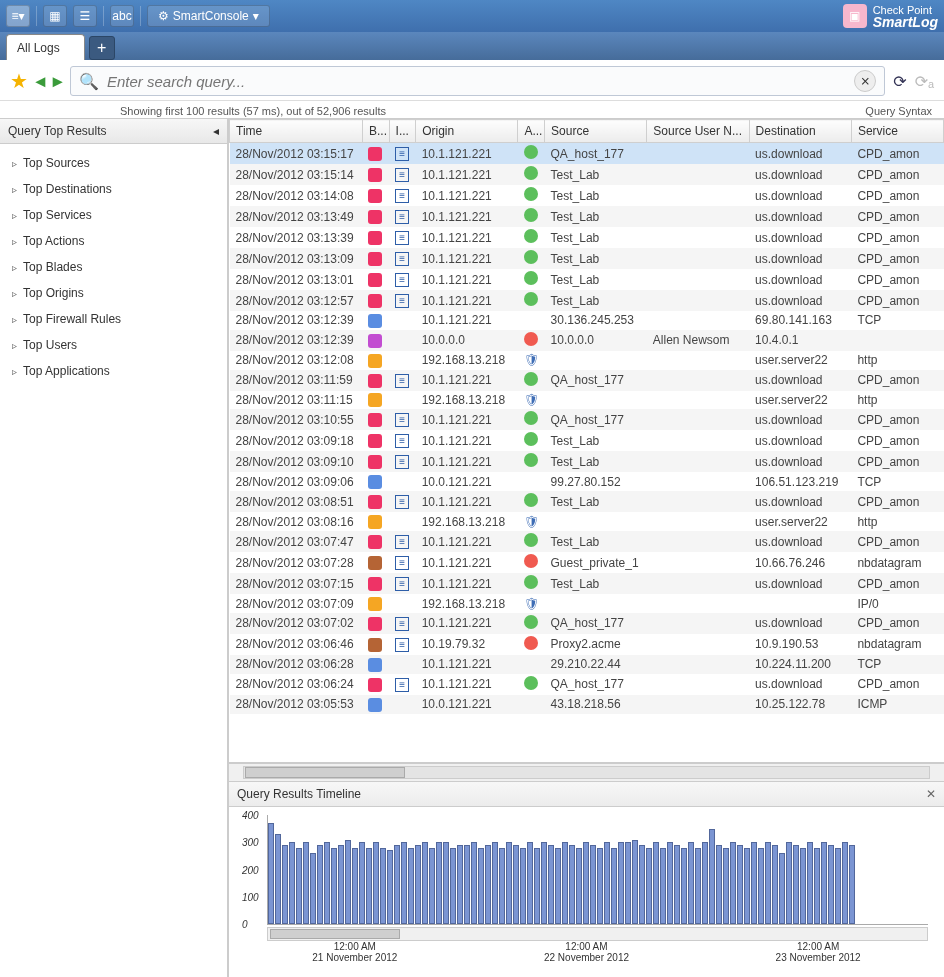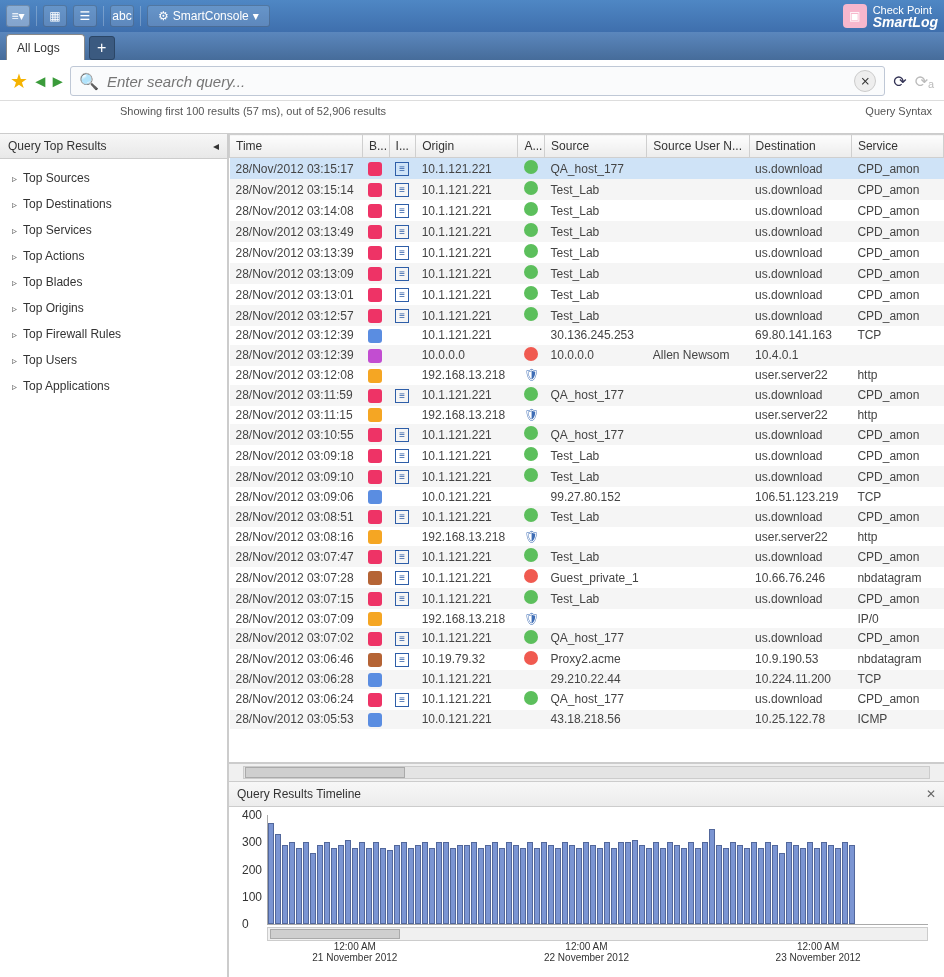--- a/index.html
+++ b/index.html
@@ -70,21 +70,21 @@
     background:#fafbfc;
   }
   .searchbox input {
     border:none; outline:none; flex:1;
     font-size:15px; font-style:italic; color:#888;
     background:transparent;
   }
   .circ { width:22px;height:22px;border-radius:11px;background:#eee;border:1px solid #ccc;display:flex;align-items:center;justify-content:center;}
   .refresh { font-size:16px; color:#335; cursor:pointer;}
   
-  .inforow { background:#fff; font-size:11px; color:#555; padding:4px 12px 16px 120px; display:flex; border-bottom:1px solid #ccc;}
+  .inforow { background:#fff; font-size:11px; color:#555; padding:4px 12px 1px 120px; display:flex; border-bottom:1px solid #ccc;}
   .inforow .qs { margin-left:auto; }
   
   .main { flex:1; display:flex; min-height:0;}
   .sidebar {
     width:228px; background:#fff; border-right:1px solid #ccc;
     display:flex; flex-direction:column;
   }
   .side-head {
     background:linear-gradient(#f7f7f7,#e8e8e8);
     border-bottom:1px solid #ccc;
@@ -141,21 +141,21 @@
     border-bottom:1px solid #ccc;
     padding:5px 8px; display:flex; align-items:center;
   }
   .tl-head .close{ margin-left:auto; cursor:pointer; color:#666;}
   .tl-body { height:170px; padding:8px 10px 4px 10px; background:#fff;}
   .chart {
     position:relative; height:110px;
     border-left:1px solid #aaa; border-bottom:1px solid #aaa;
     margin-left:28px; margin-right:6px;
   }
-  .ylab { position:absolute; left:-26px; font-size:12px; color:#333; transform:translateY(50%);}
+  .ylab { position:absolute; left:-26px; font-size:10px; color:#333; transform:translateY(50%);font-style:italic;}
   .bars { position:absolute; left:0; right:0; bottom:0; top:0; display:flex; align-items:flex-end; gap:1px; overflow:hidden;}
   .bar { width:6px; background:#7b95d3; border:1px solid #52679b;}
   .chartscroll{ height:14px; margin:2px 6px 0 28px; background:#f0f0f0; border:1px solid #ccc; position:relative;}
   .chartscroll .thumb{ position:absolute; left:2px; width:130px; top:1px; bottom:1px; background:#cfcfcf; border:1px solid #aaa;}
   .xaxis { display:flex; justify-content:space-around; font-size:10px; color:#333; text-align:center;}
 </style>
 </head>
 <body>
 
 <div class="titlebar">

